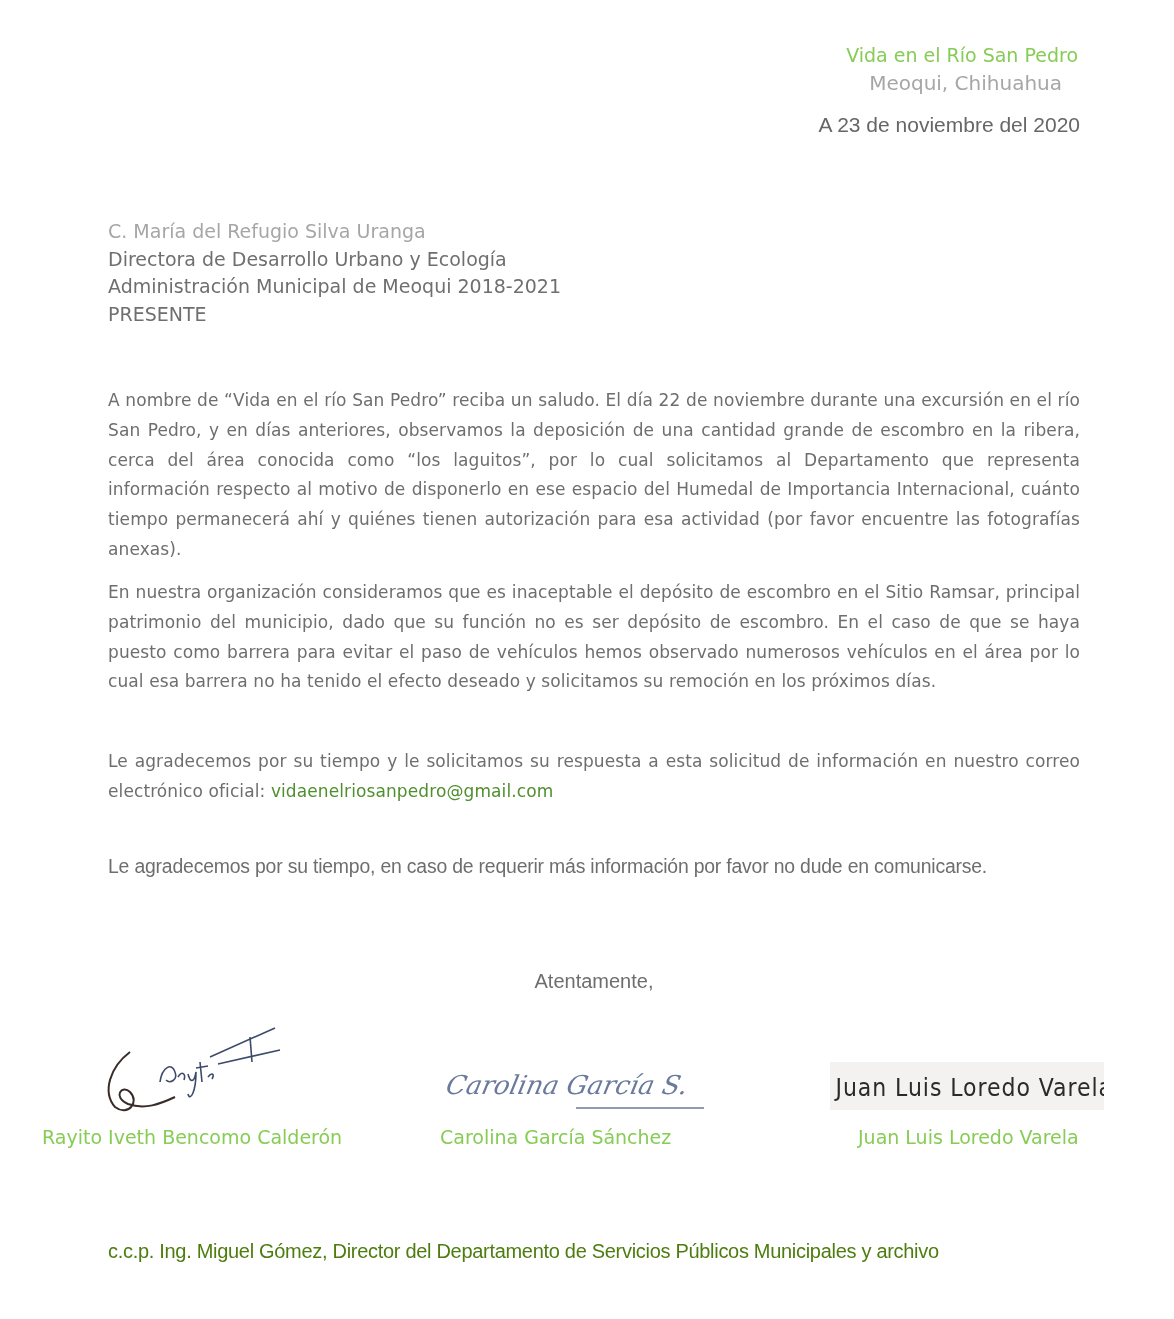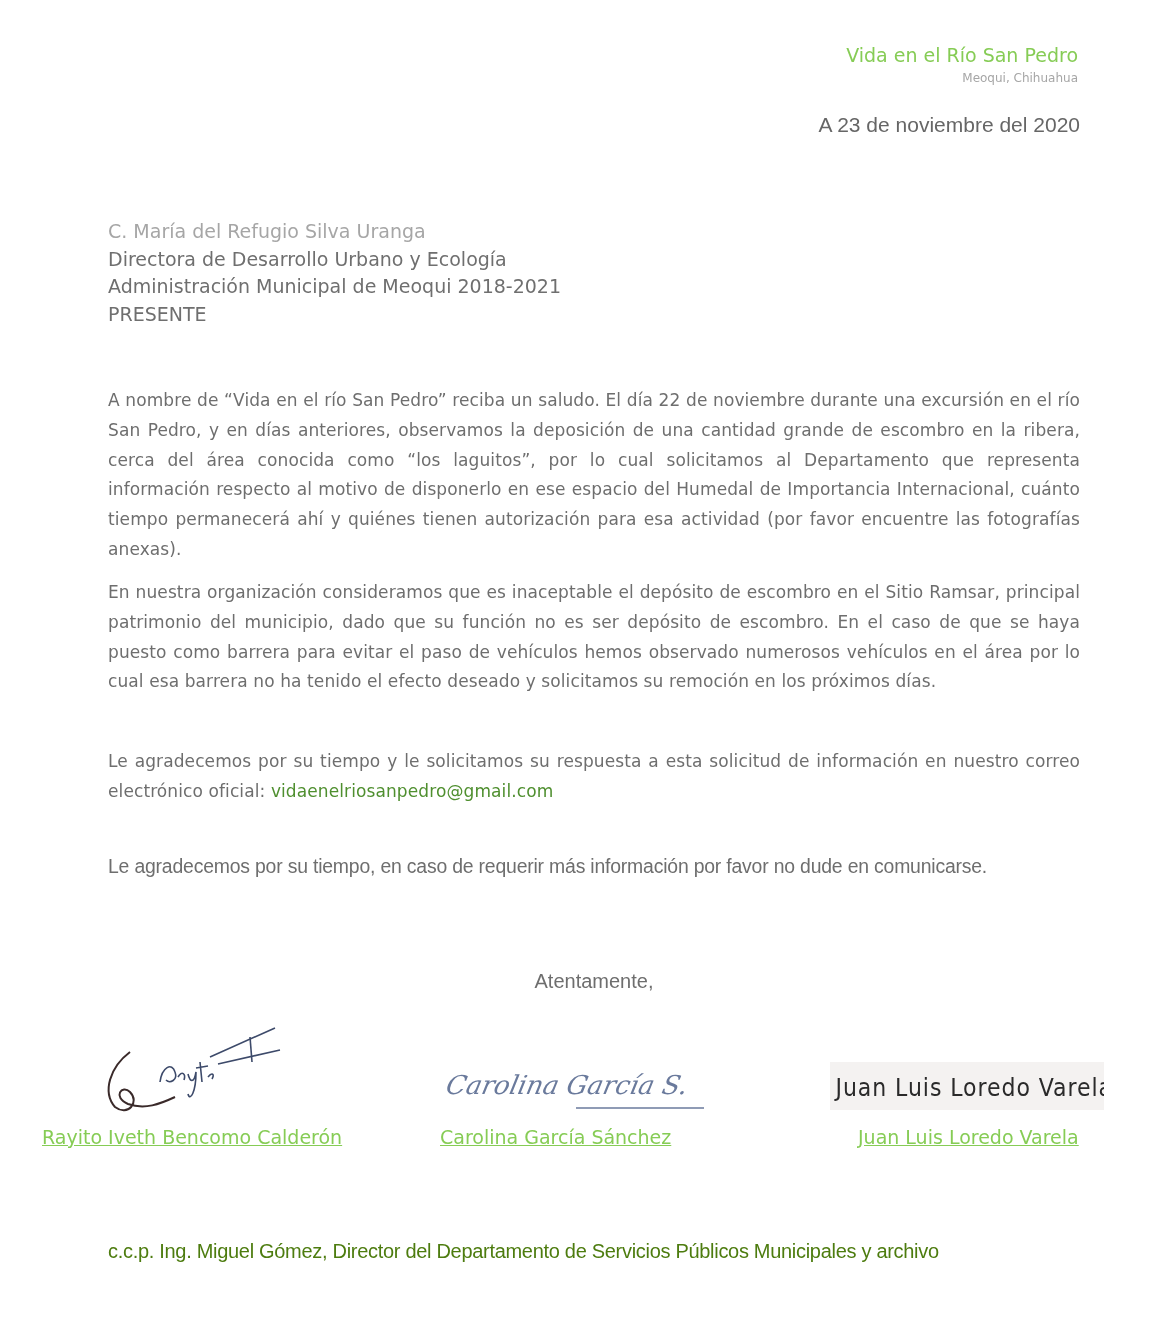--- a/index.html
+++ b/index.html
@@ -7,42 +7,42 @@
       width: 1174px; height: 1319px; position: relative; overflow: hidden;
       font-family: "DejaVu Sans", sans-serif; color: #6f6f6f;
     }
     .abs { position: absolute; }
     .green { color: #86cc55; }
     .darkgreen { color: #4f8f2f; }
     .grey-light { color: #a6a6a6; }
     .grey { color: #6f6f6f; }
 
     #org-name { right: 96px; top: 44px; font-size: 19px; text-align: left; }
-    #org-city { right: 96px; top: 71px; font-size: 12px; text-align: right; }
+    #org-city { right: 112px; top: 71px; font-size: 20px; text-align: right; }
     #date { right: 94px; top: 113px; font-size: 19px; text-align: center; color: #666; font-family: "Liberation Sans", sans-serif; font-size: 21px; }
 
     .addr { left: 108px; font-size: 19px; line-height: 27px; }
     #addr-name { top: 218px; }
     #addr-role { top: 246px; }
     #addr-admin { top: 273px; }
     #addr-present { top: 301px; }
 
     .para {
       position: absolute; left: 108px; width: 972px;
       font-size: 17px; line-height: 29.8px; text-align: justify;
       text-align-last: left; color: #6e6e6e; letter-spacing: 0.1px;
     }
     #p1 { top: 386px; }
     #p2 { top: 578px; }
     #p3 { top: 735px; margin-top: 12px; }
     #p4 { top: 852px; font-family: "Liberation Sans", sans-serif; font-size: 20px; letter-spacing: -0.2px; transform: scaleX(0.97); transform-origin: left; width: 1002px; }
 
     #closing { left: 0; width: 1188px; top: 970px; text-align: center; font-size: 20px; font-family: "Liberation Sans", sans-serif; color: #6e6e6e; }
 
-    .signame { font-size: 19px; top: 1126px; text-decoration: underline; }
+    .signame { font-size: 19px; top: 1126px; }
     #sig1-name { left: 42px; }
     #sig2-name { left: 440px; }
     #sig3-name { left: 858px; }
 
     #sig1 { left: 100px; top: 1022px; width: 185px; height: 95px; }
     #sig2 { left: 446px; top: 1060px; width: 262px; height: 56px; }
     #sig3 { left: 830px; top: 1062px; width: 274px; height: 48px; background: #f4f2f1; }
 
     #ccp { left: 108px; top: 1240px; font-size: 20px; font-family: "Liberation Sans", sans-serif; color: #4d7c0f; letter-spacing: -0.3px; }
   </style>

